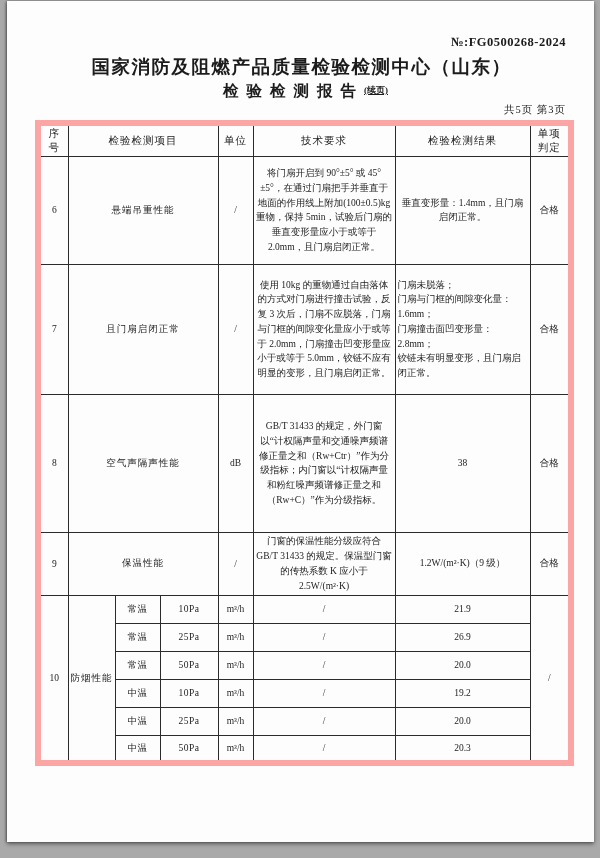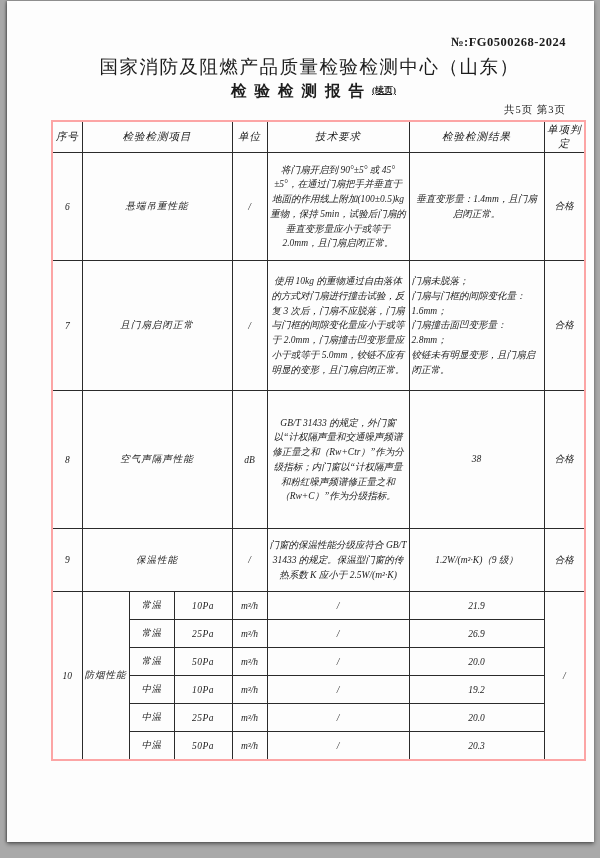--- a/index.html
+++ b/index.html
@@ -9,51 +9,50 @@
     font-family:"Liberation Serif","DejaVu Serif",serif;
     color:#1c1c1c;
     overflow:hidden;
   }
   .page {
     position:absolute; left:7px; top:1px;
     width:587px; height:841px;
     background:#fdfdfd;
     box-shadow:0 2px 4px rgba(0,0,0,.45), -1px 0 2px rgba(0,0,0,.35);
   }
-  .content { padding:34px 26px 0 44px; }
+  .content { padding:34px 26px 0 28px; }
 
   .report-no {
     text-align:right; font-weight:bold; font-size:12.5px; letter-spacing:.5px;
     margin:0 2px 6px 0;
   }
   .org-title {
     text-align:center; font-weight:bold; font-size:21px;
     letter-spacing:9px; text-indent:9px; line-height:1.2;
     margin:0 0 3px 0; white-space:nowrap;
   }
   .center-title {
-    text-align:center; font-weight:normal; font-size:18.5px;
+    text-align:center; font-weight:bold; font-size:18.5px;
     letter-spacing:1.5px; line-height:1.2; margin:0 0 4px 0; white-space:nowrap;
   }
   .report-title {
     text-align:center; font-weight:bold; font-size:15.5px;
     letter-spacing:8px; text-indent:8px; line-height:1.2; margin:0; white-space:nowrap;
   }
   .report-title .cont-note {
     font-size:9px; font-weight:bold; letter-spacing:0; vertical-align:3px;text-decoration:underline;
   }
   .page-info {
     text-align:right; font-size:10.5px; margin:2px 2px 3px 0; letter-spacing:1px;
   }
 
   table.report {
     border-collapse:collapse; table-layout:fixed; width:533px;
-    border:2px solid #fca5a5;
+    border:6px solid #fca5a5;
     font-size:9.5px;
-    font-style:italic;
   }
   table.report th, table.report td {
     border:1px solid #2b2b2b;
     padding:1px 2px;
     vertical-align:middle;
     overflow:hidden;
   }
   table.report th {
     font-size:10.5px; font-weight:normal; text-align:center;
     letter-spacing:1px;

